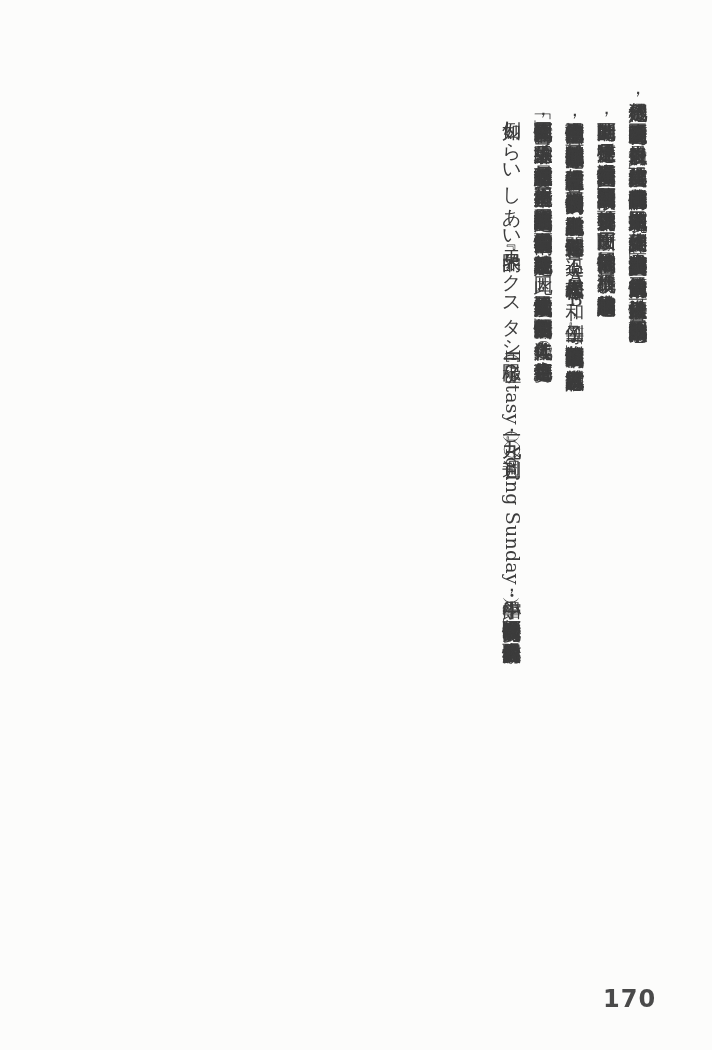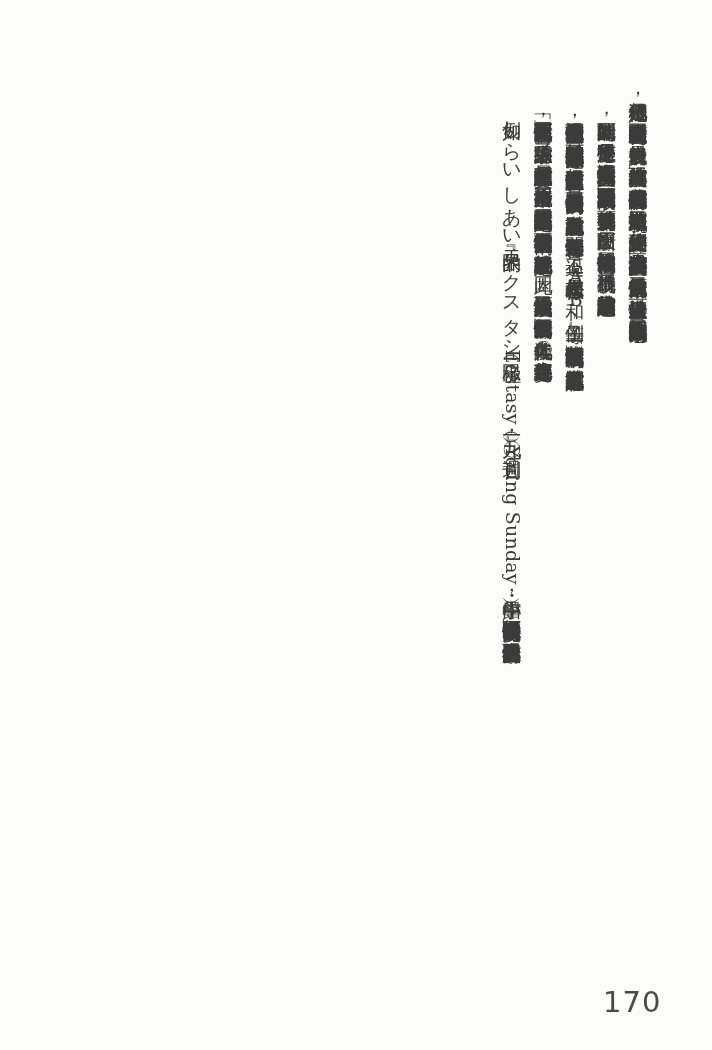--- a/index.html
+++ b/index.html
@@ -44,22 +44,22 @@
     text-indent: 19px;
   }
   .upright {
     text-orientation: upright;
   }
   .page-number {
     position: absolute;
     top: 985px;
     left: 603px;
     font-family: "DejaVu Sans", "Liberation Sans", sans-serif;
-    font-weight: normal;
-    font-size: 29px;
+    font-weight: bold;
+    font-size: 24px;
     letter-spacing: 1px;
     color: var(--pagenum-color);
   }
 </style>
 </head>
 <body>
 
 <div class="page">
   <div class="text-block">
       <p><span>趁機侵犯她們，不斷重複著意義不明的反社會行為，最後以一句「真舒服！」作結的超現實搞笑漫畫。其完全背離喜劇本質的誇張暴力和色情，在搞笑漫畫中開拓了新境地，使本作受到很大的好評。這兩作都是以「滑稽」為故事賣點的搞笑漫畫，儘管當中加入了成人向的色情元素，可由於無法直接畫出性器官，因此才改用解剖圖式的斷面圖來帶出滑稽感。</span></p>

